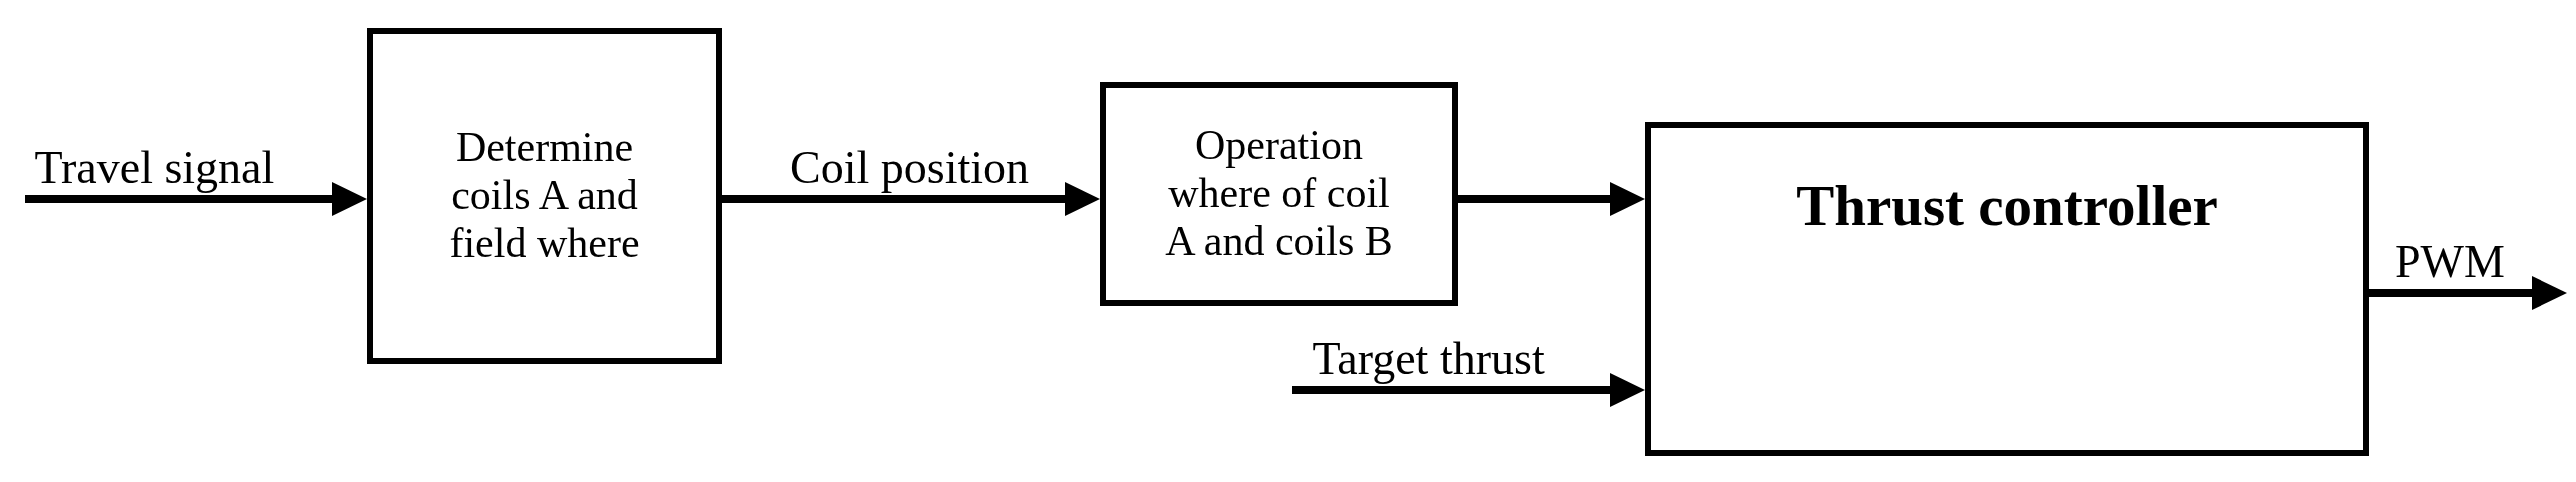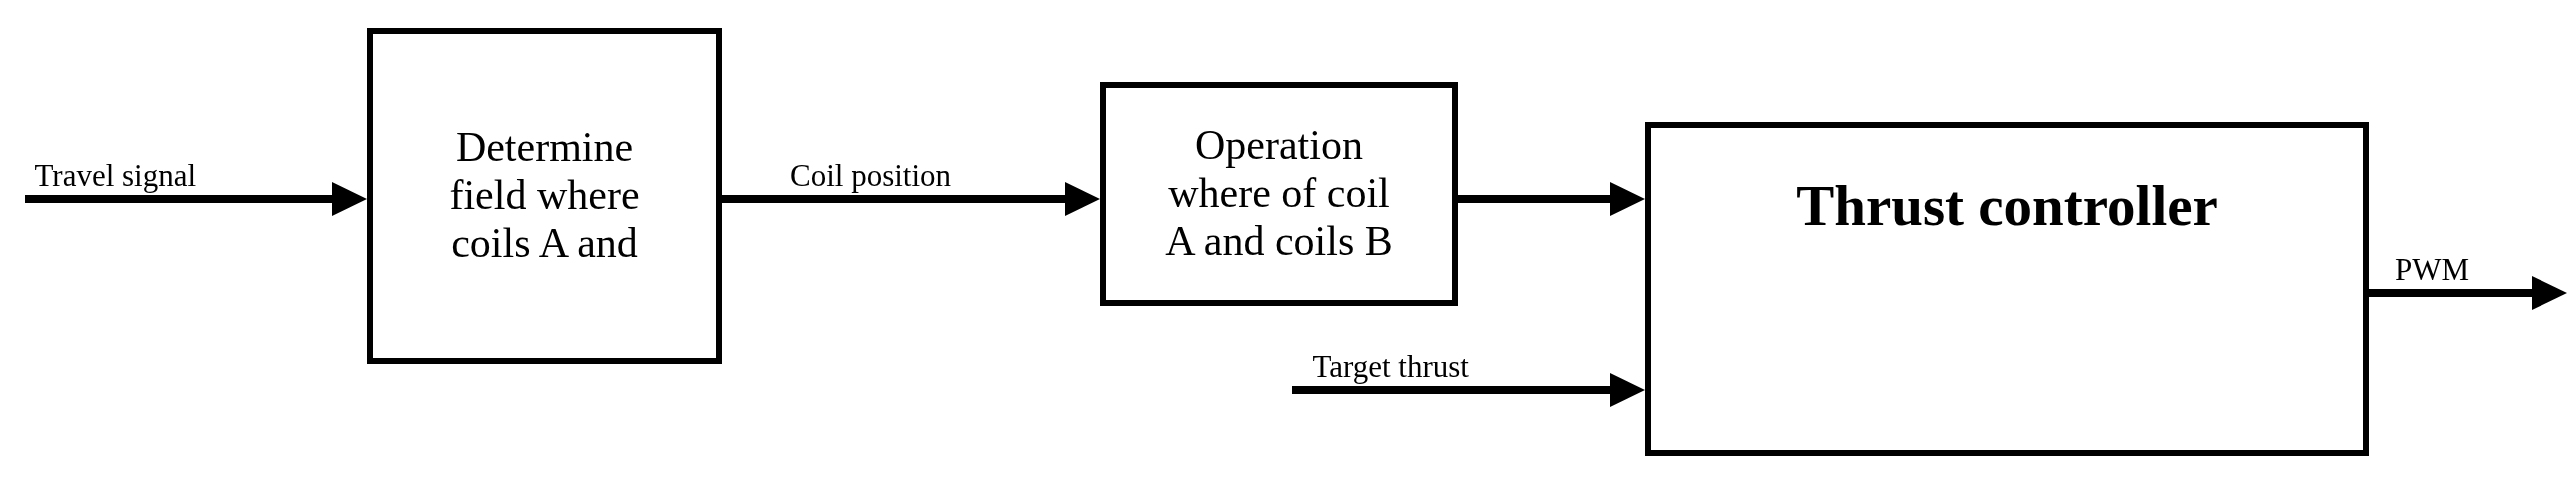--- a/index.html
+++ b/index.html
@@ -90,21 +90,21 @@
     width: 0;
     height: 0;
     border-top: 17px solid transparent;
     border-bottom: 17px solid transparent;
     border-left: 35px solid #000000;
   }
   .arrow .label {
     position: absolute;
     bottom: 4.1px;
     white-space: nowrap;
-    font-size: 31px;
+    font-size: 46px;
     line-height: 1;
   }
 
   
   #arrow-travel-signal     { left: 25px;   top: 195px; width: 342px; }
   #arrow-travel-signal .shaft { width: 307px; }
   #arrow-travel-signal .head  { left: 307px; }
   #arrow-travel-signal .label { left: 9.5px; }
 
   #arrow-coil-position     { left: 722px; top: 195px; width: 378px; }
@@ -126,22 +126,22 @@
   #arrow-pwm .head  { left: 163px; }
   #arrow-pwm .label { left: 26px; }
 </style>
 </head>
 <body>
 
 <div id="canvas">
 
   <div class="proc-box" id="box-determine">
     <span class="box-line">Determine</span>
+    <span class="box-line">coils A and</span>
     <span class="box-line">field where</span>
-    <span class="box-line">coils A and</span>
   </div>
 
   <div class="proc-box" id="box-operation">
     <span class="box-line">Operation</span>
     <span class="box-line">where of coil</span>
     <span class="box-line">A and coils B</span>
   </div>
 
   <div class="proc-box" id="box-thrust">
     <span class="title-line">Thrust controller</span>

